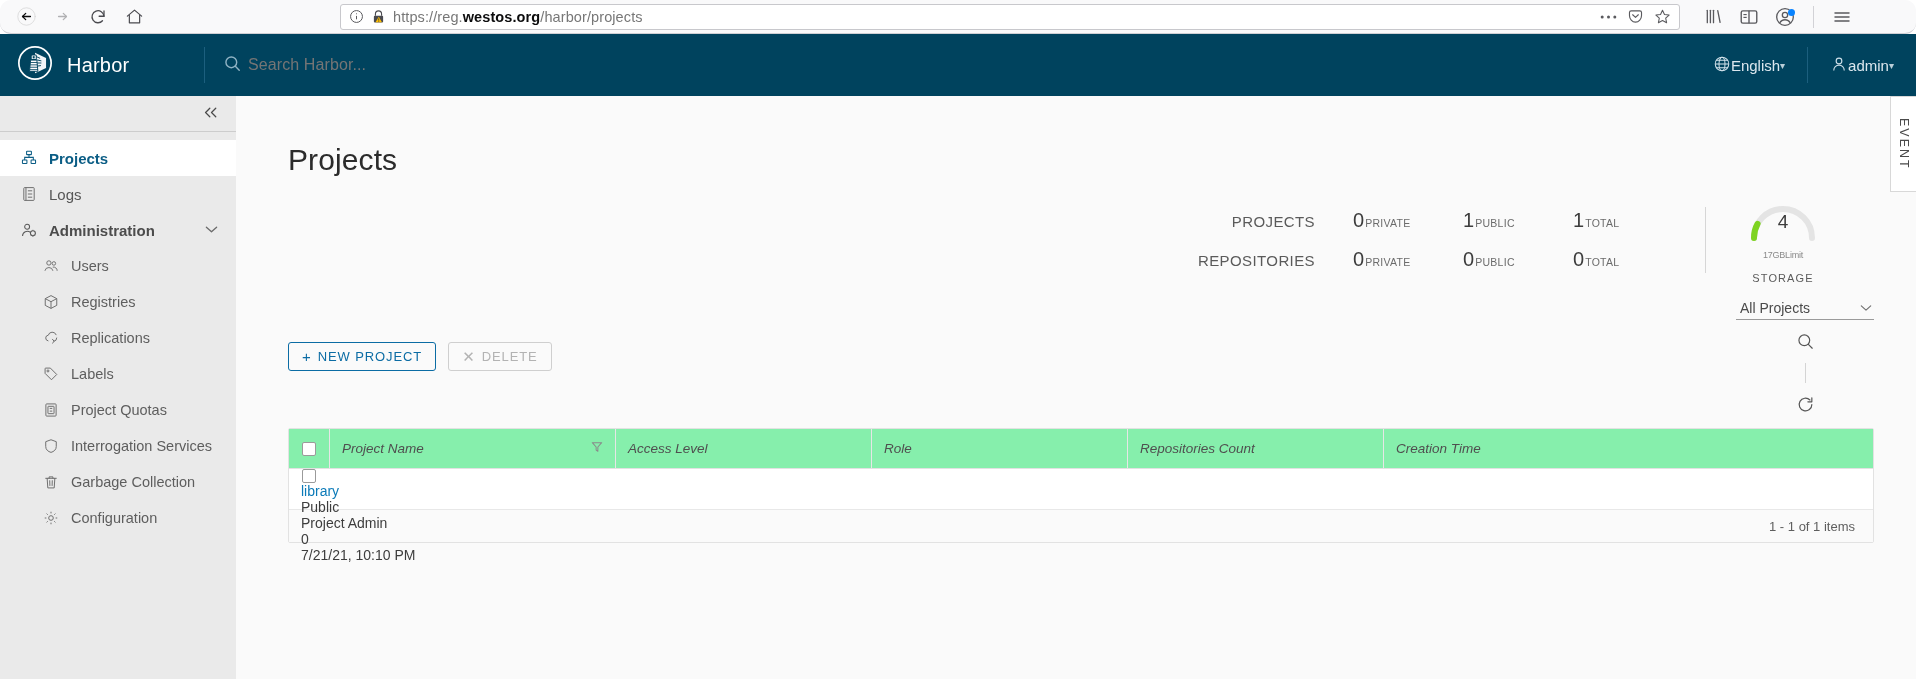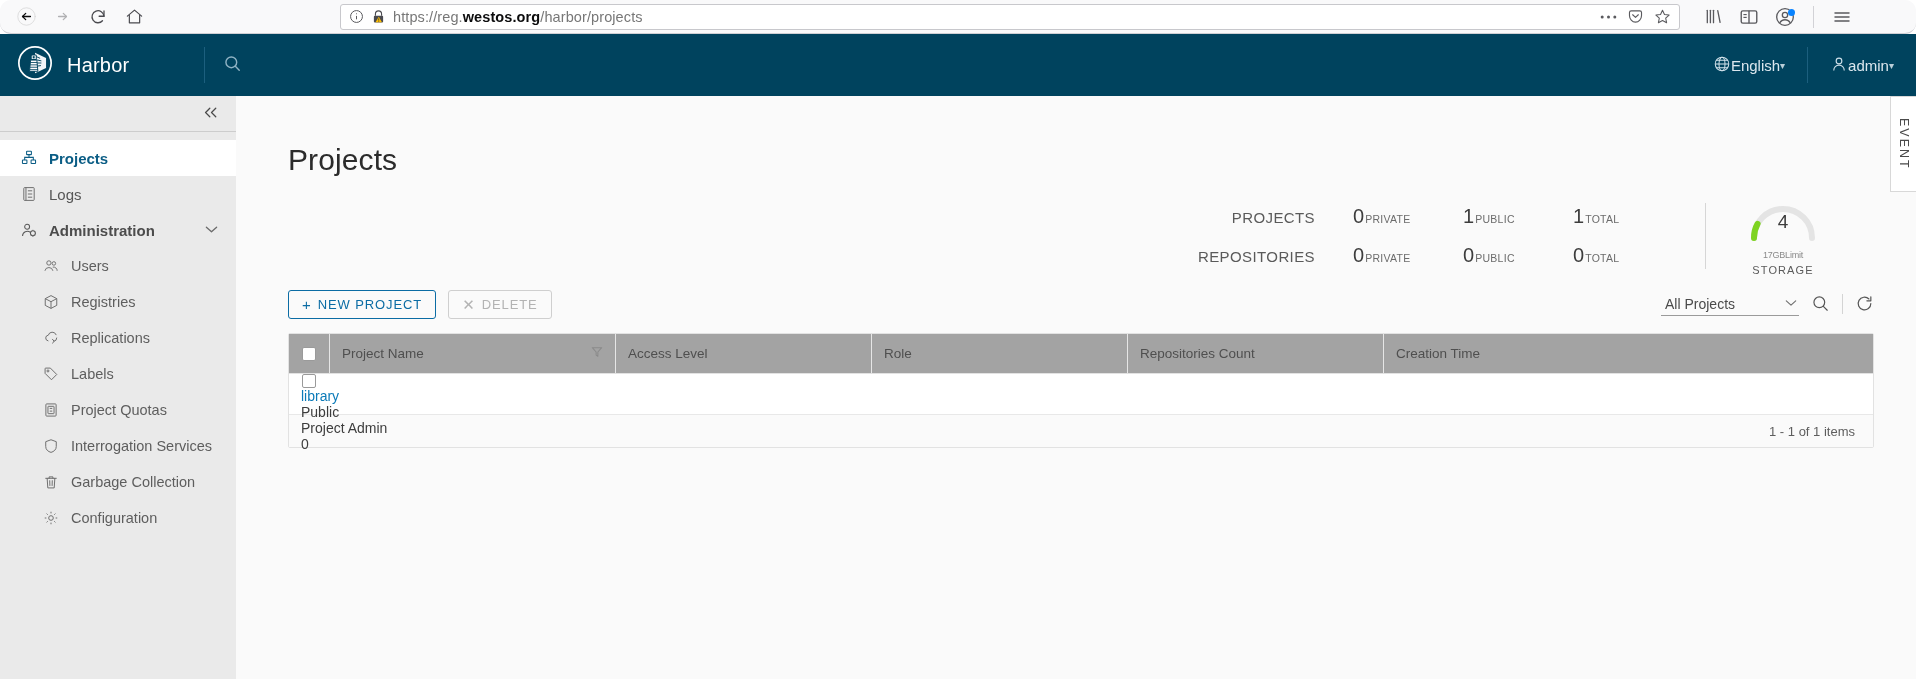--- a/index.html
+++ b/index.html
@@ -135,56 +135,56 @@
   .gauge { position: relative; width: 72px; height: 46px; }
   .gauge svg { display: block; }
   .gauge-val {
     position: absolute; top: 16px; left: 0; width: 100%;
     text-align: center; font-size: 19px; color: #3d3d3d;
   }
   .gauge-limit {
     font-size: 9px; color: #8a8a8a; margin-top: 9px; letter-spacing: -.2px;
   }
   .storage-label {
-    font-size: 11px; color: #5a5a5a; letter-spacing: 1.1px; margin-top: 4px;
+    font-size: 11px; color: #5a5a5a; letter-spacing: 1.1px; margin-top: 12px;
   }
 
   
   .action-bar {
     display: flex; align-items: center; margin-top: 14px;
   }
   .btn {
     height: 29px; display: inline-flex; align-items: center; gap: 6px;
     padding: 0 13px; border-radius: 3px; font-size: 13px;
     letter-spacing: .9px; background: transparent; cursor: pointer;
   }
   .btn-outline { border: 1px solid #0b6ca4; color: #0b6ca4; }
   .btn-disabled { border: 1px solid #cfcfcf; color: #b3b3b3; cursor: default; }
   .btn .sym { font-size: 15px; line-height: 1; }
   .action-spacer { flex: 1; }
-  .filter-group { display: flex; align-items: flex-start; gap: 12px; }
+  .filter-group { display: flex; align-items: center; gap: 12px; flex-direction: column; }
   .select-wrap {
     display: flex; align-items: center; gap: 28px;
     border-bottom: 1px solid #9a9a9a; padding: 2px 2px 3px 4px; min-width: 138px;
   }
   .select-val { font-size: 14px; color: #4a4a4a; }
   .select-caret { font-size: 10px; color: #6f6f6f; margin-left: auto; }
   .icon-btn { color: #555; display: flex; align-items: center; }
   .vr { width: 1px; height: 20px; background: #d4d4d4; }
 
   
   .table {
     margin-top: 14px; background: #fff;
     border: 1px solid #e2e2e2; border-radius: 2px;
     width: 1586px;
   }
   .thead {
     display: flex; height: 40px; align-items: center;
-    background: #a3a3a3; border-bottom: 1px solid #e2e2e2;
-    font-size: 13.5px; color: #4f4f4f; font-weight: 400;
+    background: #86efac; border-bottom: 1px solid #e2e2e2;
+    font-size: 13.5px; color: #4f4f4f; font-weight: 400; font-style: italic;
   }
   .trow {
     display: flex; height: 41px; 
     font-size: 14px; color: #3d3d3d; background: #fff;
     border-bottom: 1px solid #e8e8e8;
     flex-direction: column;
   }
   .cell { padding: 0 12px; display: flex; align-items: center; height: 100%; }
   .cell.sep { border-left: 1px solid #e6e6e6; }
   .c-check { width: 40px; justify-content: center; }
@@ -350,20 +350,21 @@
     <span class="brand-title">Harbor</span>
   </div>
   <div class="hdr-divider"></div>
   <div class="search-wrap">
     <span>
       <svg width="19" height="19" viewBox="0 0 24 24" fill="none" stroke="#8fb3c4" stroke-width="1.8" stroke-linecap="round">
         <circle cx="10.5" cy="10.5" r="6.8"></circle>
           <line x1="15.6" y1="15.6" x2="20.5" y2="20.5"></line>
       </svg>
     </span>
+    <input class="search-input-txt" type="text" placeholder="Search Harbor..." style="">
   </div>
   <div class="hdr-actions">
     <div class="hdr-item">
       <span>
         <svg width="18" height="18" viewBox="0 0 24 24" fill="none" stroke="#cfe0e9" stroke-width="1.4">
           <circle cx="12" cy="12" r="9"></circle>
             <ellipse cx="12" cy="12" rx="4" ry="9"></ellipse>
           <line x1="3" y1="12" x2="21" y2="12"></line>
             <line x1="4.6" y1="7" x2="19.4" y2="7"></line>
             <line x1="4.6" y1="17" x2="19.4" y2="17"></line>
@@ -649,20 +650,21 @@
       <div class="trow">
         <div class="cell c-check">
           <span class="checkbox"></span>
         </div>
         <div class="cell c-name">
           <a class="link" href="#">library</a>
         </div>
         <div class="cell c-access">Public</div>
         <div class="cell c-role">Project Admin</div>
         <div class="cell c-repos">0</div>
+        <div class="cell c-time">7/21/21, 10:10 PM</div>
       </div>
 
       <div class="tfoot">
         <span>1 - 1 of 1 items</span>
       </div>
     </div>
 
     <div class="event-tab">
       <span class="event-txt">EVENT</span>
     </div>

